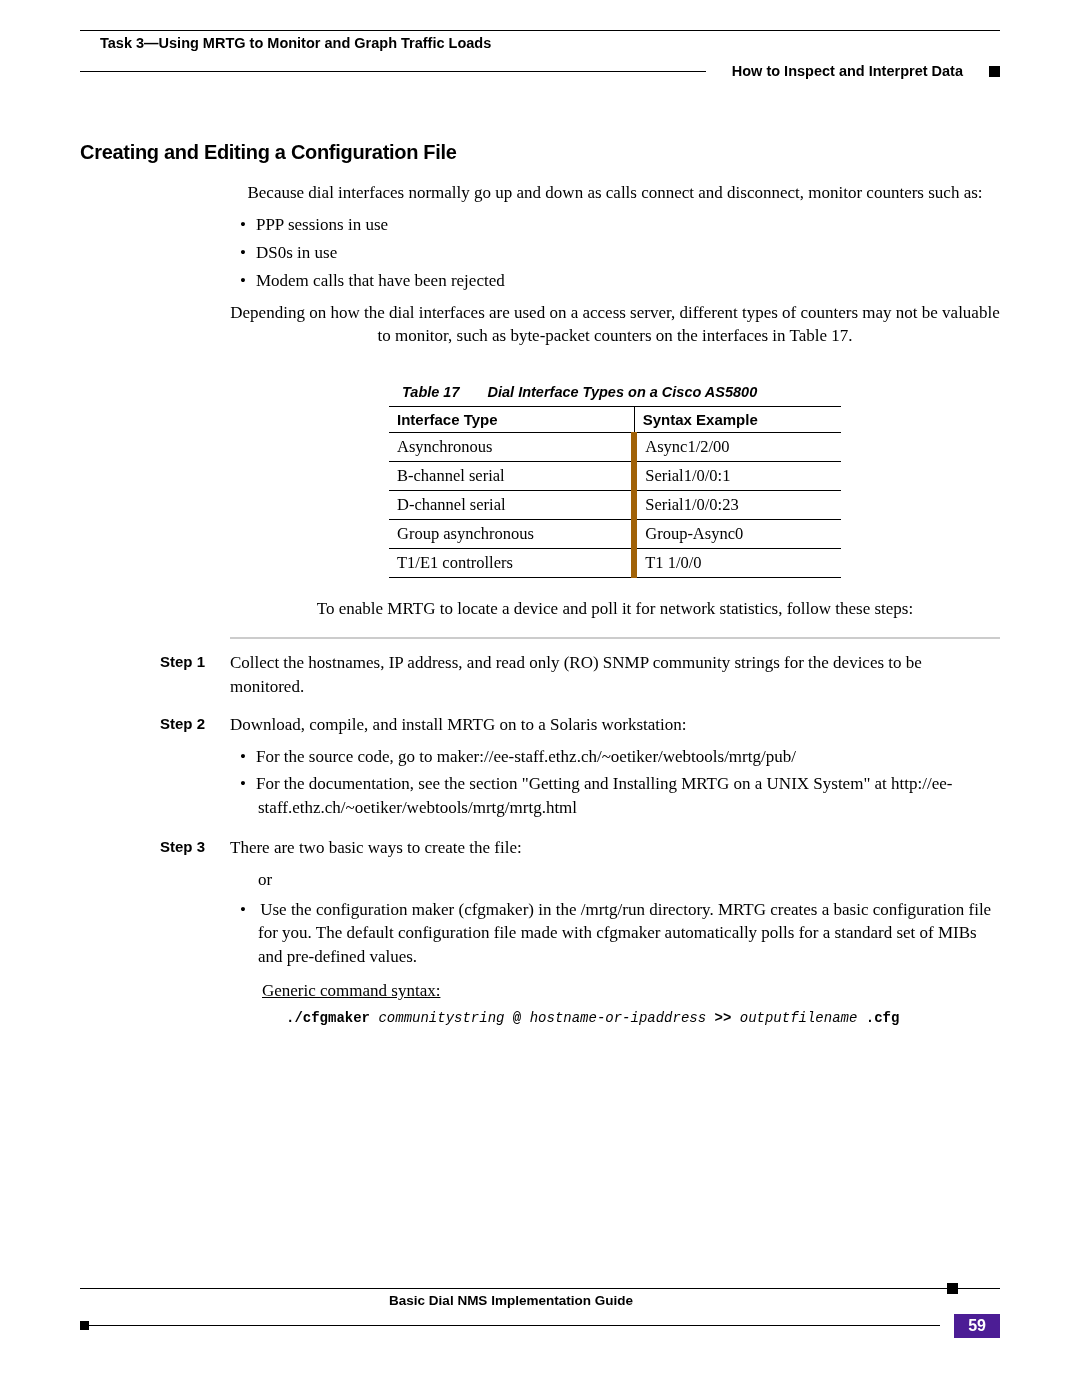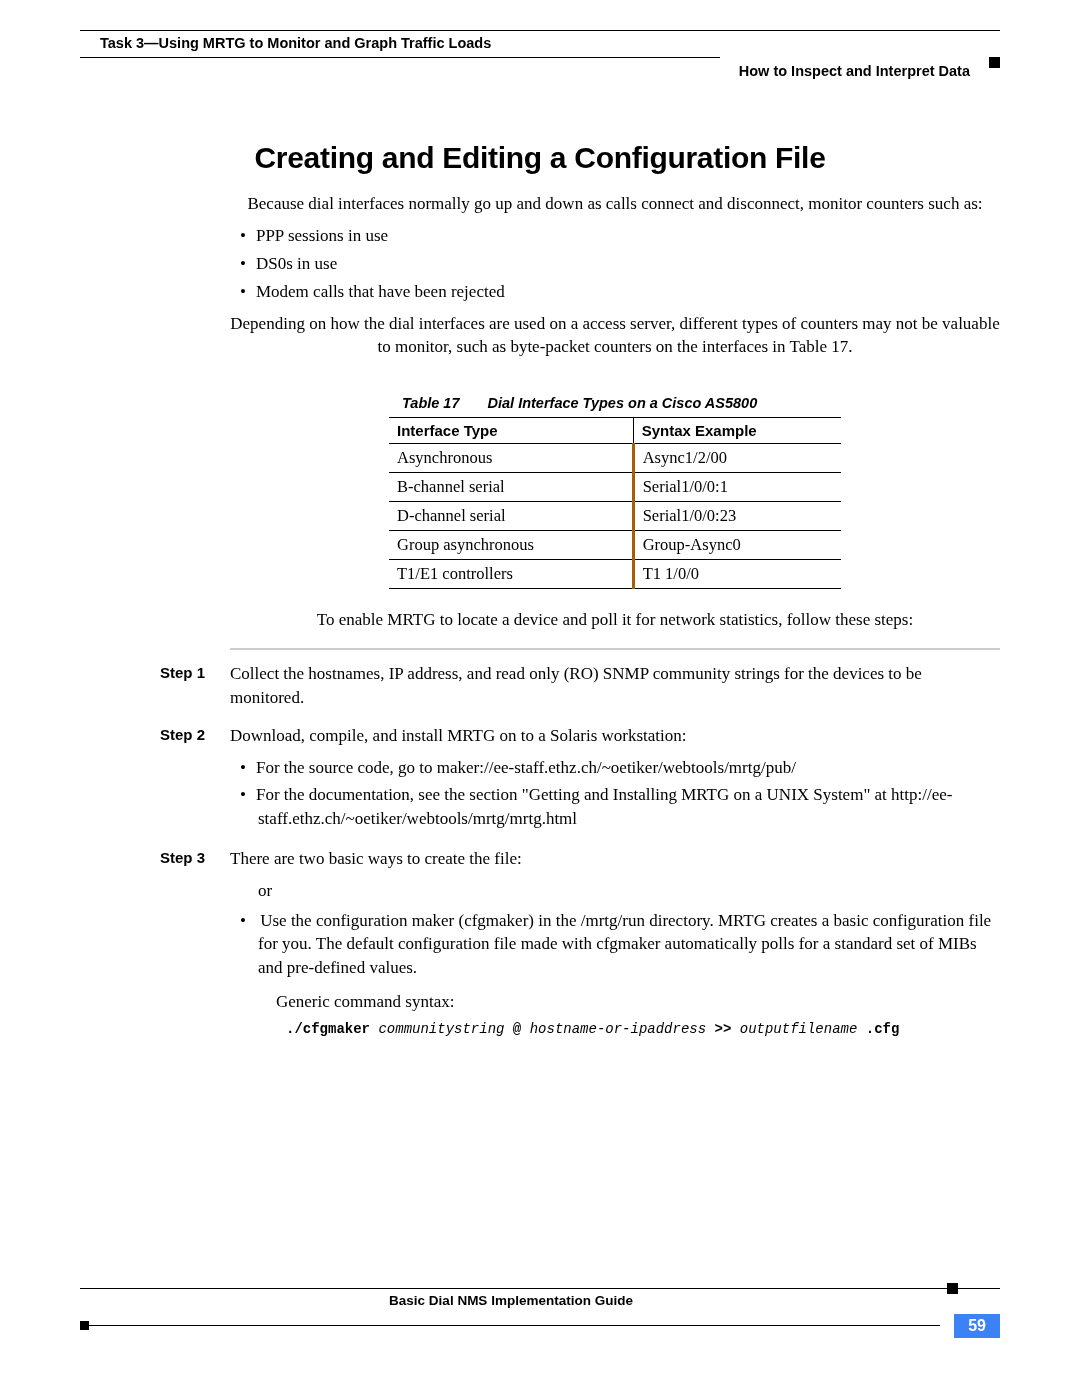--- a/index.html
+++ b/index.html
@@ -22,21 +22,22 @@
     margin: 0 0 0 0;
   }
   .task-header {
     font-family: Arial, Helvetica, sans-serif;
     font-weight: bold;
     font-size: 14.5px;
     padding: 4px 0 6px 20px;
   }
   .header-sub-rule {
     display: flex;
-    gap: 19px;
+    align-items: center;
+    gap: 26px;
   }
   .sub-rule-line {
     flex: 1;
     border-top: 1px solid #000;
   }
   .sub-rule-text {
     font-family: Arial, Helvetica, sans-serif;
     font-weight: bold;
     font-size: 14.5px;
     white-space: nowrap;
@@ -45,24 +46,23 @@
   .eol-square {
     width: 11px;
     height: 11px;
     background: #000;
     display: inline-block;
   }
 
   h1.section-title {
     font-family: Arial, Helvetica, sans-serif;
     font-weight: 800;
-    font-size: 30px;
+    font-size: 20px;
     margin: 56px 0 18px 0;
     letter-spacing: -0.3px;
-    text-align: center;
   }
 
   .body-indent {
     margin-left: 150px;
   }
 
   p.body {
     font-size: 17px;
     line-height: 1.35;
     margin: 0 0 8px 0;
@@ -110,21 +110,21 @@
     border-bottom: 1.5px solid #000;
     border-left: 1px solid #000;
     border-right: 1px solid #000;
     padding: 4px 8px;
   }
   table.iface th:first-child { border-left: none; }
   table.iface th:last-child  { border-right: none; }
   table.iface td {
     font-size: 16.5px;
     border-top: 1px solid #000;
-    border-left: 3px solid #a16207;
+    border-left: 6px solid #a16207;
     border-right: 1px solid #000;
     padding: 4px 8px;
   }
   table.iface td:first-child { border-left: none; }
   table.iface td:last-child  { border-right: none; }
   table.iface tr:last-child td { border-bottom: 1.5px solid #000; }
 
   .steps-rule {
     border-top: 2px solid #ccc;
     margin: 16px 0 12px 150px;
@@ -179,21 +179,21 @@
     width: 9px; height: 9px; background: #000;
   }
   .footer-low-rule {
     position: absolute;
     left: 0; right: 60px; bottom: -18px;
     border-top: 1px solid #000;
   }
   .page-num-box {
     position: absolute;
     right: 0; bottom: -30px;
-    background: #3b82f6;
+    background: #4c1d95;
     color: #fff;
     font-family: Arial, Helvetica, sans-serif;
     font-weight: bold;
     font-size: 16px;
     padding: 3px 14px;
   }
 
   .table-wrap { text-align: center; }
   .table-inner { display: inline-block; text-align: left; }
 </style>
@@ -284,21 +284,21 @@
   </div>
 
   <div class="step-row">
     <div class="step-label">Step 3</div>
     <div class="step-body">
       <p>There are two basic ways to create the file:</p>
       <p class="or">or</p>
       <ul class="bullets">
         <li>
           <span>Use the configuration maker (cfgmaker) in the /mrtg/run directory. MRTG creates a basic configuration file for you. The default configuration file made with cfgmaker automatically polls for a standard set of MIBs and pre-defined values.</span>
-          <p style="margin:10px 0 6px 18px; text-indent:0;">Generic command syntax:</p>
+          <p style="margin:10px 0 6px 4px; text-indent:0;text-decoration:underline;">Generic command syntax:</p>
           <div class="code" style="text-indent:0;">
             <span class="b">./cfgmaker</span>
             <span> </span>
             <span class="i">communitystring</span>
             <span class="b">@</span>
             <span class="i">hostname-or-ipaddress</span>
             <span> </span>
             <span class="b">&gt;&gt;</span>
             <span> </span>
             <span class="i">outputfilename</span>

